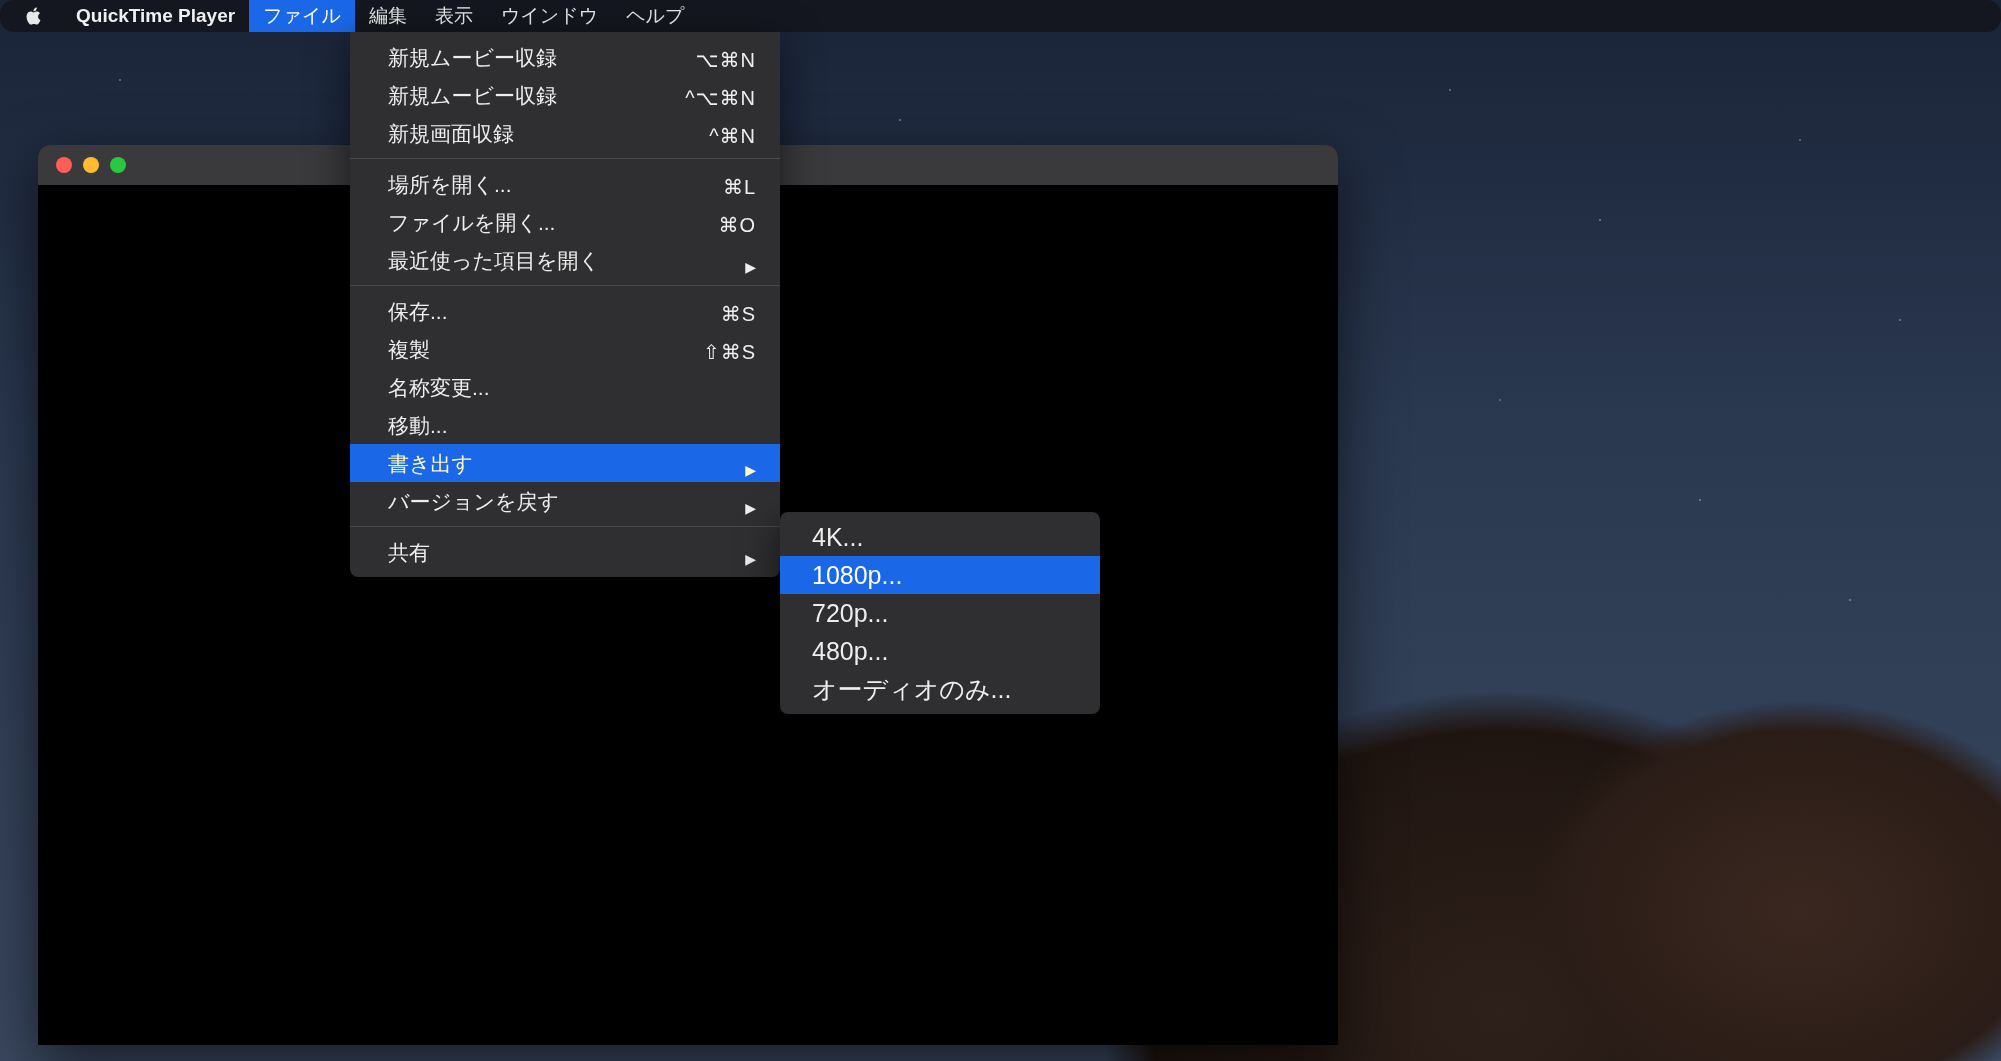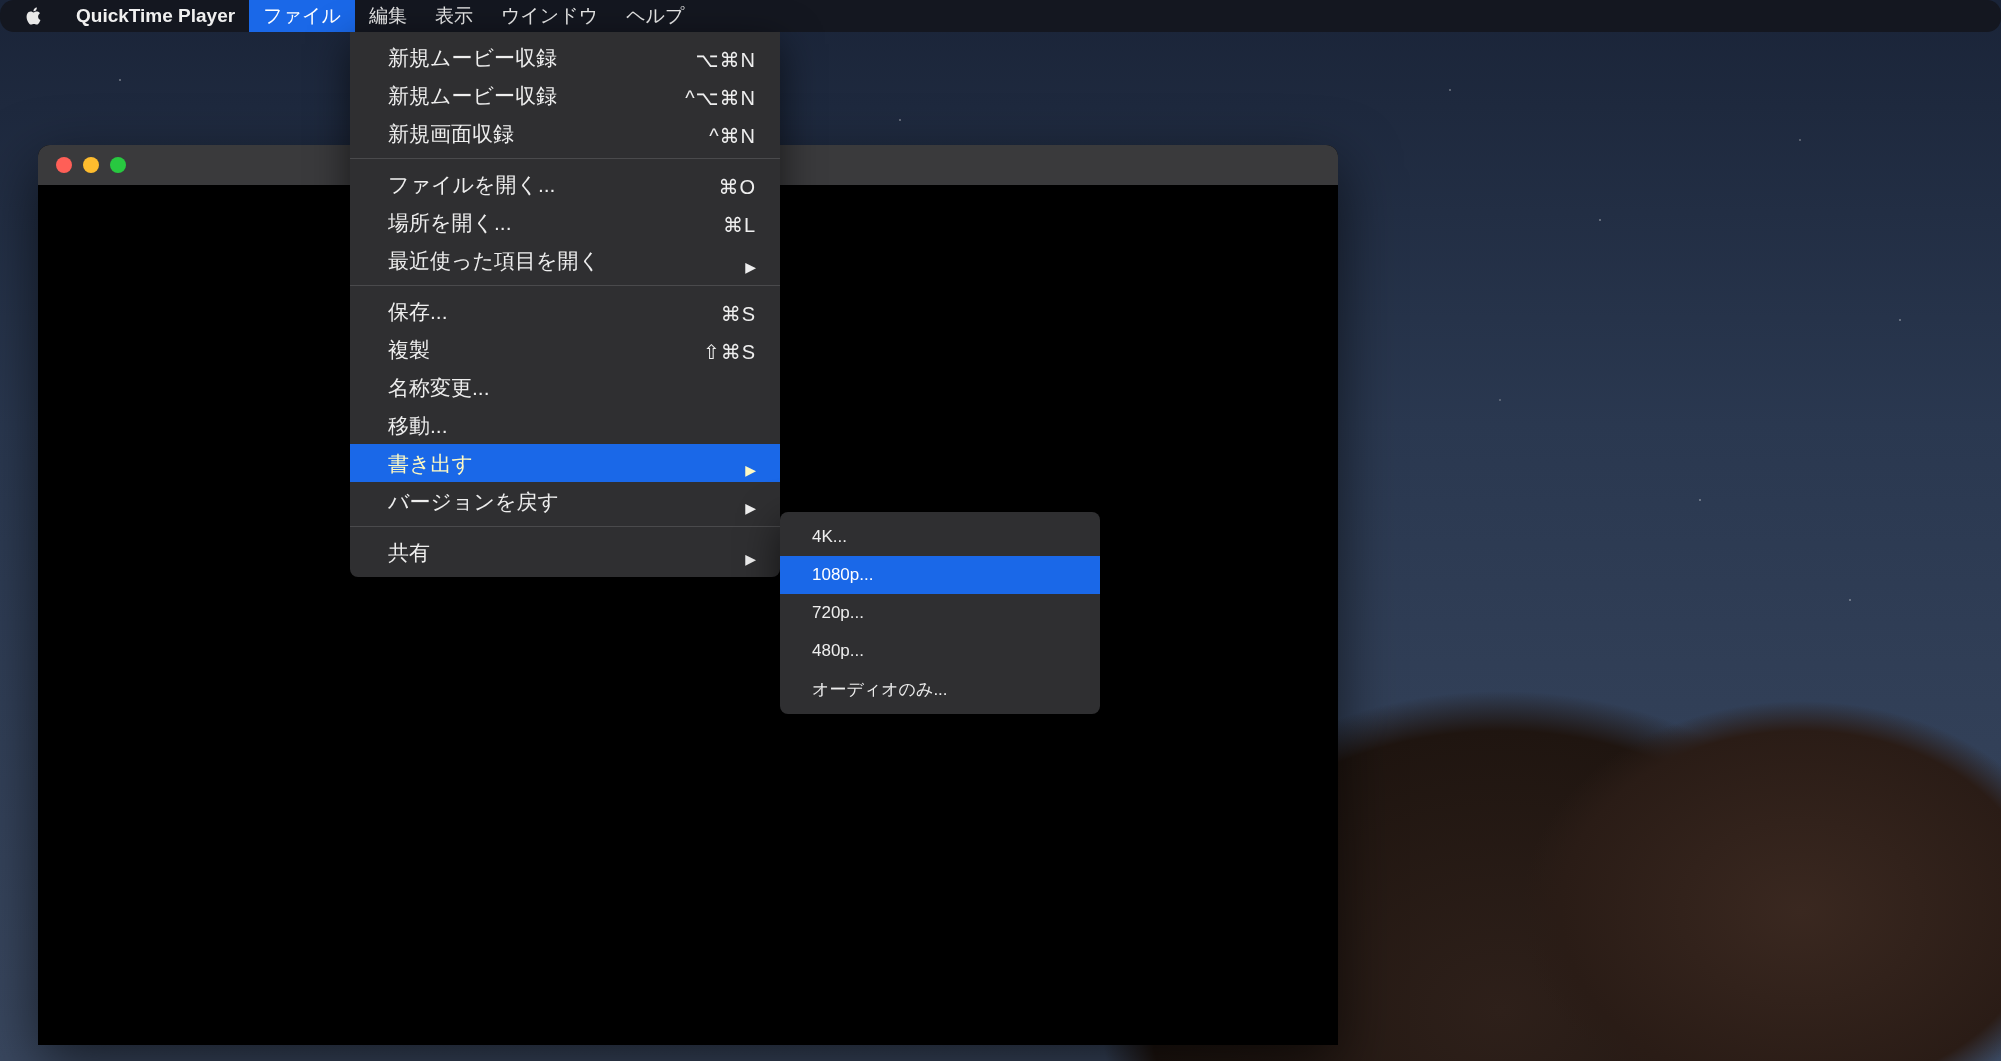--- a/index.html
+++ b/index.html
@@ -110,21 +110,21 @@
   left: 780px; top: 512px;
   width: 320px;
   background: #2f2f31;
   border-radius: 8px;
   box-shadow: 0 12px 40px rgba(0,0,0,0.6);
   padding: 6px 0;
   z-index: 300;
 }
 .sub-item {
   padding: 4px 24px 4px 32px;
-  color: #eee; font-size: 17px;
+  color: #eee; font-size: 25px;
   height: 38px;
   display: flex; align-items: center;
   cursor: default;
 }
 .sub-item.highlight { background: #1a68e8; color: #fff; }
 </style>
 </head>
 <body>
 
 <div class="stars"></div>
@@ -163,26 +163,26 @@
     <div class="dd-item">
       <span>新規ムービー収録</span>
       <span class="dd-shortcut">^⌥⌘N</span>
     </div>
     <div class="dd-item">
       <span>新規画面収録</span>
       <span class="dd-shortcut">^⌘N</span>
     </div>
     <div class="dd-sep"></div>
     <div class="dd-item">
+      <span>場所を開く...</span>
+      <span class="dd-shortcut">⌘L</span>
+    </div>
+    <div class="dd-item">
       <span>ファイルを開く...</span>
       <span class="dd-shortcut">⌘O</span>
-    </div>
-    <div class="dd-item">
-      <span>場所を開く...</span>
-      <span class="dd-shortcut">⌘L</span>
     </div>
     <div class="dd-item">
       <span>最近使った項目を開く</span>
       <span class="dd-arrow">▶</span>
     </div>
     <div class="dd-sep"></div>
     <div class="dd-item">
       <span>保存...</span>
       <span class="dd-shortcut">⌘S</span>
     </div>

